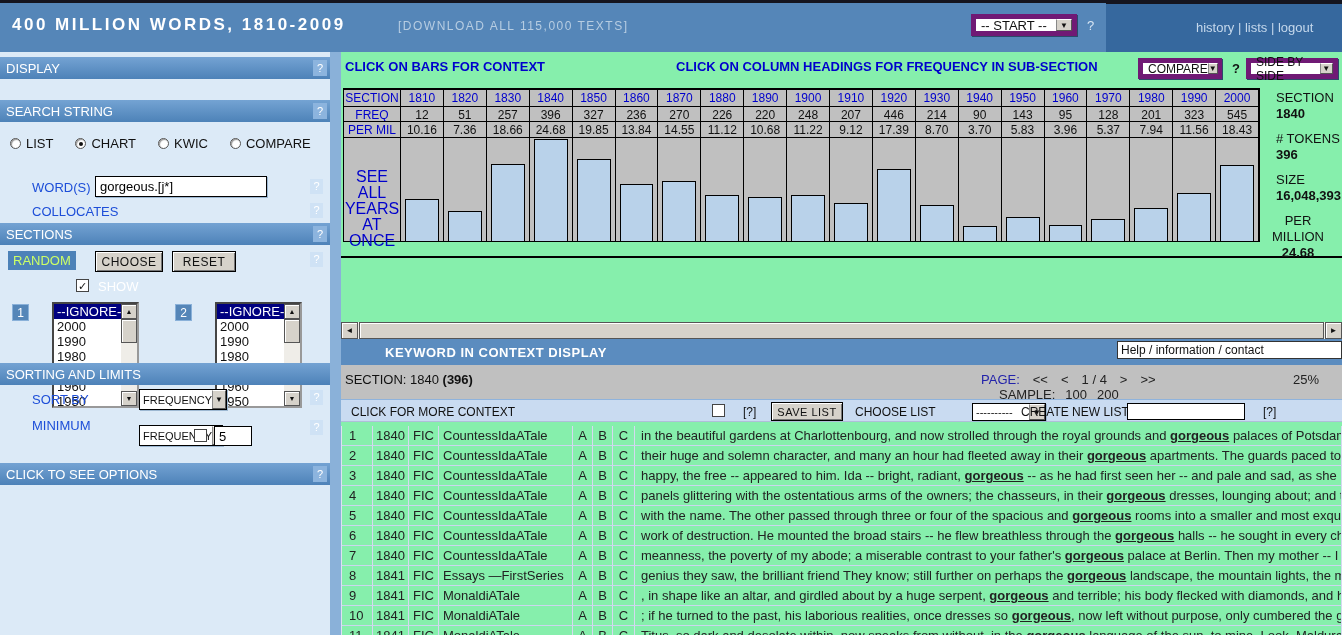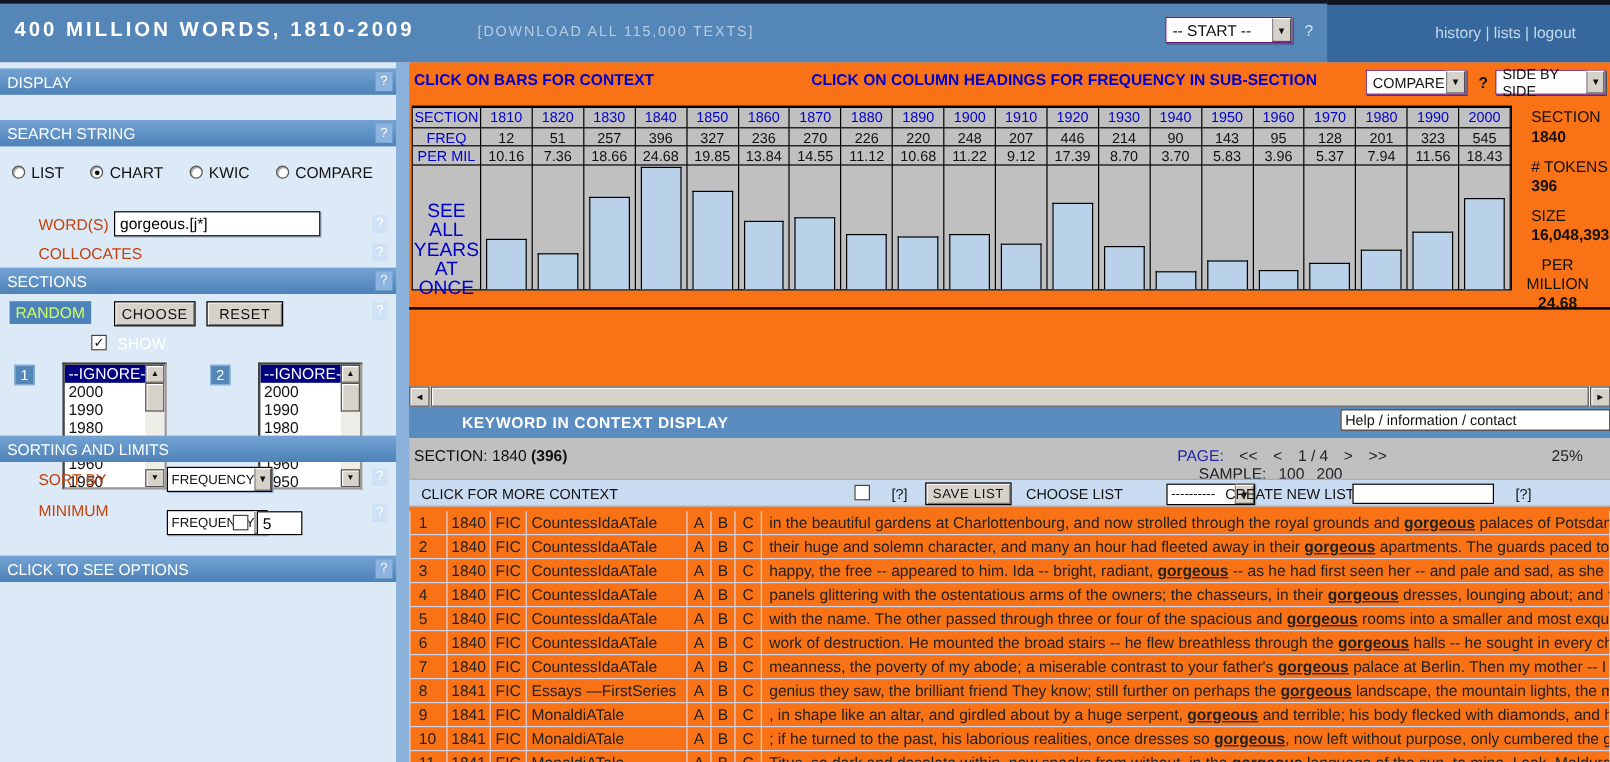--- a/index.html
+++ b/index.html
@@ -3,55 +3,55 @@
 <meta charset="utf-8">
 <style>
   * { margin:0; padding:0; box-sizing:border-box; }
   html,body { width:1342px; height:635px; overflow:hidden; font-family:"Liberation Sans", sans-serif; background:#c0c0c0; position:relative; }
 
   
   #header { position:absolute; left:0; top:0; width:1342px; height:52px; background:#5586b8; }
   .hdr-topline { position:absolute; left:0; top:0; width:1342px; height:3px; background:#15151f; }
   .hdr-title { position:absolute; left:12px; top:15px; color:#fff; font-weight:bold; font-size:17px; letter-spacing:2.5px; white-space:nowrap; }
   .hdr-download { position:absolute; left:398px; top:19px; color:#b7cde2; font-size:12px; letter-spacing:1.5px; white-space:nowrap; }
-  .win-select { background:#fff; border:1px solid #701a75; display:flex; align-items:center; justify-content:space-between; font-size:13px; color:#111; padding-left:5px; box-shadow:1px 1px 0 #2a4a6a; }
+  .win-select { background:#fff; border:5px solid #701a75; display:flex; align-items:center; justify-content:space-between; font-size:13px; color:#111; padding-left:5px; box-shadow:1px 1px 0 #2a4a6a; }
   .win-arrow { width:16px; align-self:stretch; background:#d6d2ca; border-left:1px solid #888; border-top:1px solid #fff; border-bottom:1px solid #555; border-right:1px solid #555; font-size:8px; color:#111; display:flex; align-items:center; justify-content:center; }
   #start-select { position:absolute; left:971px; top:14px; width:106px; height:22px; }
   #start-help { position:absolute; left:1087px; top:18px; color:#d8e6f4; font-size:13px; }
   .hdr-right { position:absolute; left:1106px; top:0; width:236px; height:52px; background:#36689e; border-top:4px solid #15151f; }
   .hdr-nav { position:absolute; left:90px; top:16px; color:#c5d8ec; font-size:13px; white-space:nowrap; }
 
   
   #sidebar { position:absolute; left:0; top:52px; width:330px; height:583px; background:#dceaf7; }
   #side-divider { position:absolute; left:330px; top:52px; width:11px; height:583px; background:#8ab1d9; }
   .sec-hdr { position:absolute; left:0; width:330px; height:22px; background:linear-gradient(180deg,#74a3d3,#4d82b8); color:#fff; font-size:13px; padding:4px 0 0 6px; }
   .sec-hdr .q { position:absolute; right:3px; top:3px; width:14px; height:16px; background:#8cb4de; color:#fff; font-size:11px; text-align:center; line-height:16px; }
   .faint-q { position:absolute; right:7px; width:13px; height:15px; background:#cfe2f5; color:#fff; font-size:11px; text-align:center; line-height:15px; }
-  .side-label { position:absolute; left:32px; font-size:13px; color:#c2410c; }
+  .side-label { position:absolute; left:32px; font-size:13px; color:#1d4ed8; }
   #radio-row { position:absolute; left:10px; top:82px; height:18px; display:flex; gap:22px; align-items:center; }
   .radio-opt { display:flex; align-items:center; gap:5px; font-size:13px; color:#111; }
   .radio { width:11px; height:11px; border-radius:50%; background:#fff; border:1px solid #555; box-shadow:inset 1px 1px 1px #999; position:relative; }
   .radio.sel::after { content:""; position:absolute; left:3px; top:3px; width:4px; height:4px; border-radius:50%; background:#111; }
   #words-input { position:absolute; left:95px; top:124px; width:172px; height:21px; border:1px solid #000; box-shadow:1px 1px 0 #9db8d2; font-size:13px; padding-left:4px; background:#fff; font-family:"Liberation Sans",sans-serif; }
   #random-chip { position:absolute; left:8px; top:199px; height:19px; background:#4d82b8; color:#cf6; font-size:13px; padding:2px 5px 0 5px; }
   .push-btn { position:absolute; height:21px; background:#d6d2ca; border:1px solid #000; box-shadow:inset 1px 1px 0 #fff, inset -1px -1px 0 #777; font-size:12px; font-family:"Liberation Sans",sans-serif; color:#111; letter-spacing:0.5px; }
   .cbx { width:13px; height:13px; background:#fff; border:1px solid #444; font-size:11px; line-height:12px; text-align:center; color:#111; }
   #sections-show { position:absolute; left:76px; top:227px; }
   #show-label { position:absolute; left:98px; top:227px; color:#fff; font-size:13px; }
   .numchip { position:absolute; width:17px; height:17px; background:#5586b8; color:#fff; font-size:12px; text-align:center; line-height:17px; border:1px solid #8ab1d9; }
   .listbox { position:absolute; top:250px; width:87px; height:106px; background:#fff; border:2px inset #999; overflow:hidden; }
   .lb-item { font-size:13px; color:#111; padding:0 0 0 3px; height:15px; line-height:15px; white-space:nowrap; }
   .lb-item.sel { background:#000080; color:#fff; }
   .lb-scroll { position:absolute; right:0; top:0; bottom:0; width:16px; background:#efede8; }
   .lb-btn { position:absolute; left:0; width:16px; height:15px; background:#d6d2ca; border:1px solid #555; box-shadow:inset 1px 1px 0 #fff; font-size:7px; text-align:center; line-height:14px; color:#111; }
   .lb-thumb { position:absolute; left:0; top:15px; width:16px; height:24px; background:#d6d2ca; border:1px solid #555; box-shadow:inset 1px 1px 0 #fff; }
   .mini-select { position:absolute; background:#fff; border:1px solid #000; box-shadow:1px 1px 0 #9db8d2; display:flex; align-items:center; justify-content:space-between; font-size:11px; padding-left:3px; color:#111;margin-left:39px; }
 
   
-  #main { position:absolute; left:341px; top:52px; width:1001px; height:583px; background:#f97316; }
+  #main { position:absolute; left:341px; top:52px; width:1001px; height:583px; background:#86efac; }
   .hint { position:absolute; top:7px; color:#0000cc; font-weight:bold; font-size:13px; white-space:nowrap; }
   #chart-region { position:absolute; left:0; top:36px; width:1001px; height:170px; border-bottom:2px solid #000; }
   #chart-table { position:absolute; left:2px; top:0; width:917px; height:154px; border:1px solid #000; border-top:2px solid #000; display:grid; grid-template-columns:57px repeat(20, 1fr); grid-template-rows:17px 15px 16px 1fr; background:#c0c0c0; }
   .ch-cell { border-right:1px solid #000; border-bottom:1px solid #000; font-size:12px; text-align:center; color:#111; overflow:hidden; white-space:nowrap; padding-top:1px; }
   .ch-cell.blue { color:#0000cc; }
   .bar-cell { position:relative; border-right:1px solid #000; }
   .bar { position:absolute; bottom:0; left:4px; right:4px; background:#b9d2ea; border:1px solid #000; border-bottom:none; }
   .see-all { position:absolute; left:0; right:0; top:30%; color:#0000cc; font-size:16px; line-height:16px; text-align:center; }
   #info-panel { position:absolute; left:921px; top:2px; width:80px; font-size:13px; color:#111; }
   .info-block { margin-bottom:9px; padding-left:14px; line-height:16px; white-space:nowrap; }

